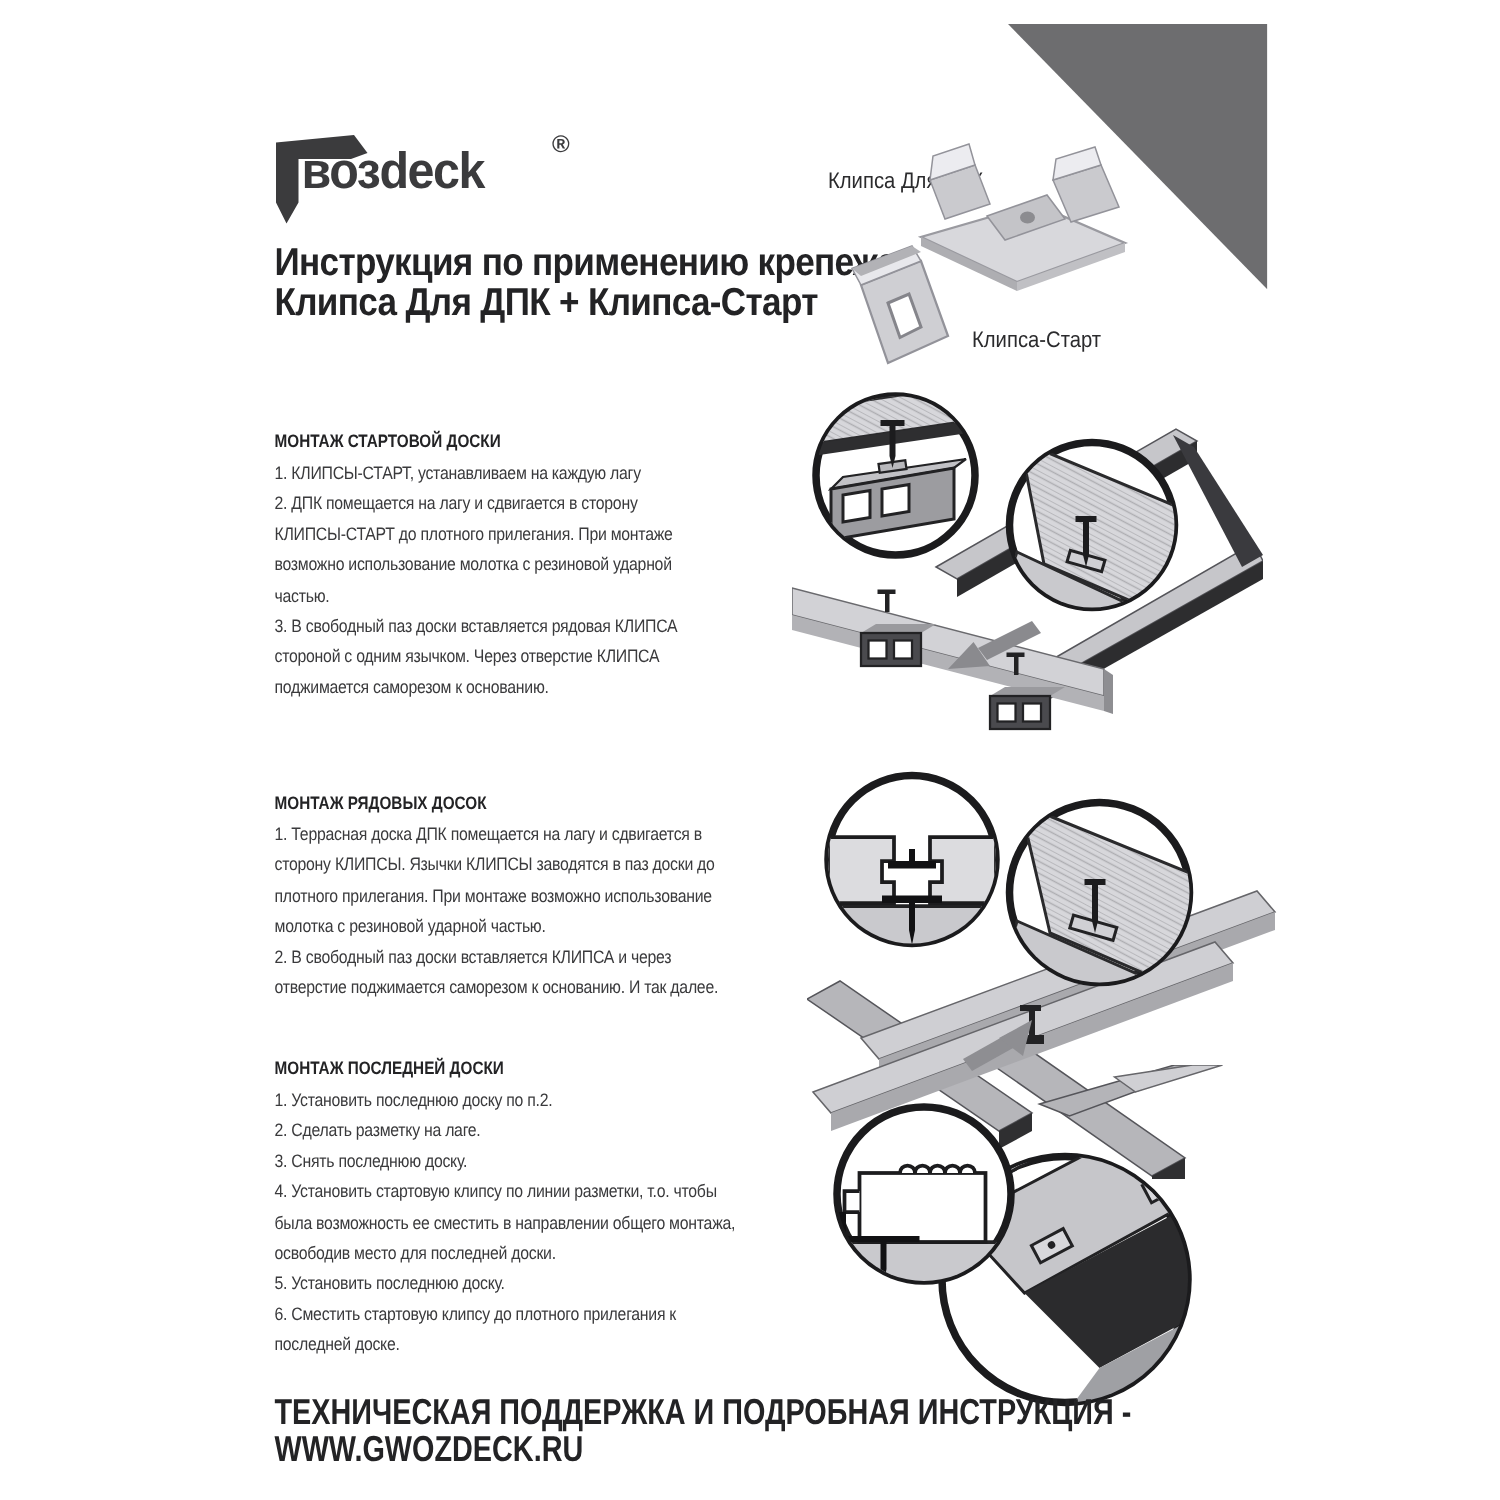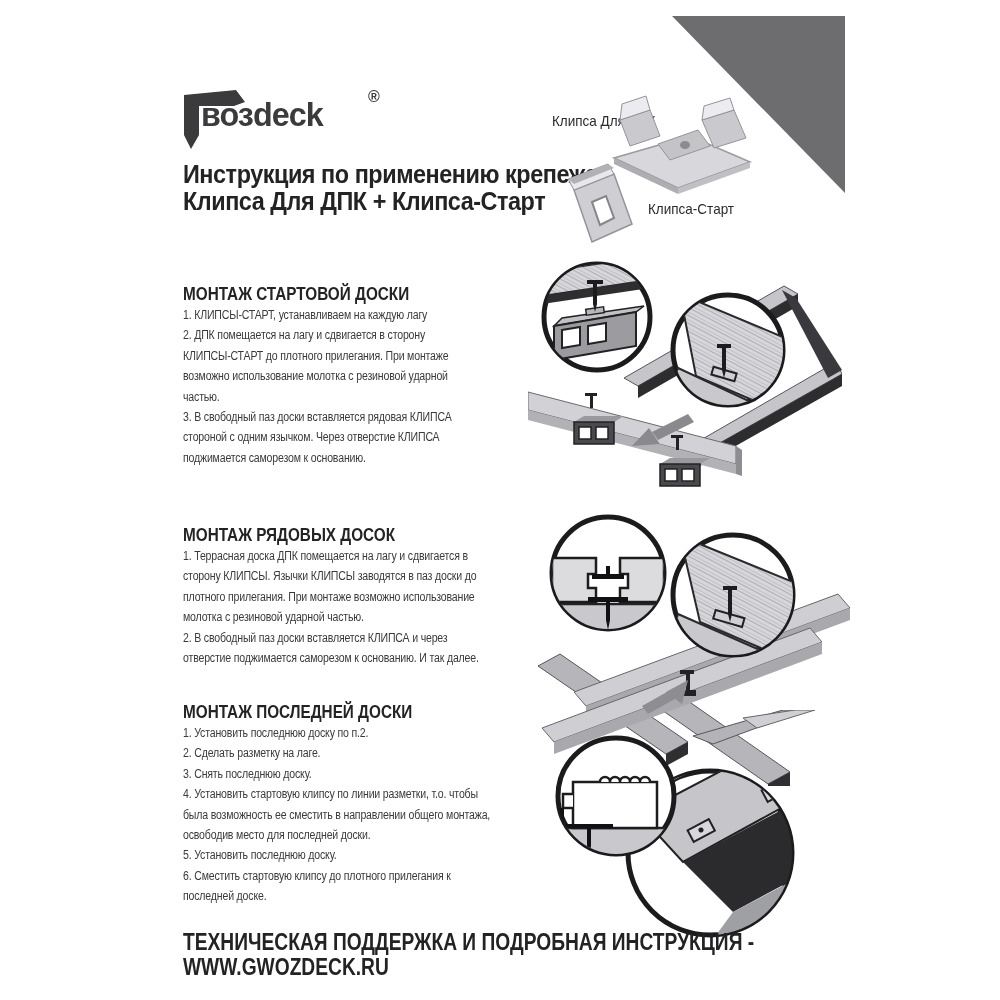--- a/index.html
+++ b/index.html
@@ -11,21 +11,21 @@
   .sx80{transform:scaleX(.80);} .sx85{transform:scaleX(.85);} .sx88{transform:scaleX(.88);}
   .sx90{transform:scaleX(.90);} .sx95{transform:scaleX(.95);}
   .corner-tri{left:672px;top:16px;width:173px;height:177px;
         clip-path:polygon(0 0,100% 0,100% 100%);background:#6d6d6f;}
   .logo-text{left:201px;top:84px;font-size:34px;font-weight:bold;color:#3b3b3d;
         letter-spacing:-1px;line-height:60px;}
   .logo-reg{left:368px;top:88px;font-size:16px;font-weight:bold;color:#3b3b3d;}
   .title{left:183px;top:161px;font-size:26px;font-weight:bold;color:#232325;
         line-height:27px;letter-spacing:-.5px;}
   .plabel{font-size:15px;color:#2b2b2d;}
-  .shead{font-size:18px;font-weight:bold;color:#232325;line-height:22px;margin:0;}
+  .shead{font-size:12px;font-weight:bold;color:#232325;line-height:22px;margin:0;}
   .sec{left:183px;width:375px;}
   .line{height:20.4px;line-height:20.4px;font-size:12px;letter-spacing:-.2px;white-space:nowrap;}
   .footer{left:183px;top:929px;font-size:24px;font-weight:bold;color:#232325;line-height:25px;}
   svg{display:block;}
 </style>
 </head>
 <body>
 
 <div class="page">
 
@@ -60,21 +60,21 @@
     <polygon points="96,34 128,24 140,52 108,62" fill="#cacace" stroke="#93939a" stroke-width="1"></polygon>
     <polygon points="96,34 128,24 124,12 98,20" fill="#ececf0" stroke="#93939a" stroke-width="1"></polygon>
   </svg>
 
   <svg class="abs" style="left:554px;top:162px" width="94" height="86" viewBox="0 0 94 86">
     <polygon points="20,28 60,12 78,62 38,80" fill="#cfcfd3" stroke="#93939a" stroke-width="1.5"></polygon>
     <polygon points="20,28 60,12 54,2 14,17" fill="#e8e8ec" stroke="#93939a" stroke-width="1"></polygon>
     <polygon points="14,17 54,2 60,6 20,22" fill="#b2b2b6"></polygon>
     <path d="M38,40 L52,34 L60,56 L46,63 Z" fill="#ffffff" stroke="#85858b" stroke-width="2"></path>
   </svg>
-  <div class="abs plabel" style="left:648px;top:200px">
+  <div class="abs plabel" style="left:648px;top:218px">
     <span class="t sx90">Клипса-Старт</span>
   </div>
 
   <div class="abs sec" style="top:283px">
     <h2 class="shead"><span class="t sx85">МОНТАЖ СТАРТОВОЙ ДОСКИ</span></h2>
     <div class="line"><span class="t sx88">1. КЛИПСЫ-СТАРТ, устанавливаем на каждую лагу</span></div>
     <div class="line"><span class="t sx88">2. ДПК помещается на лагу и сдвигается в сторону</span></div>
     <div class="line"><span class="t sx88">КЛИПСЫ-СТАРТ до плотного прилегания. При монтаже</span></div>
     <div class="line"><span class="t sx88">возможно использование молотка с резиновой ударной</span></div>
     <div class="line"><span class="t sx88">частью.</span></div>

